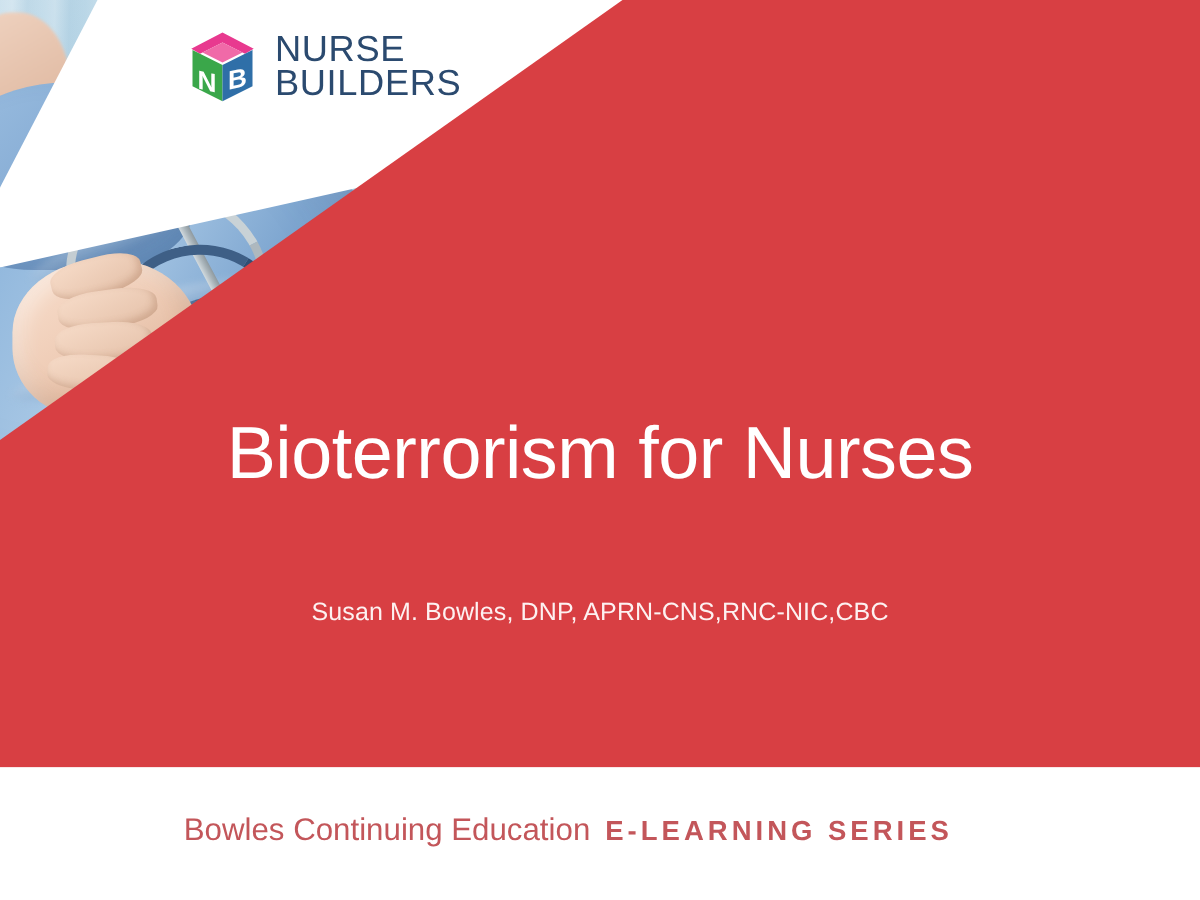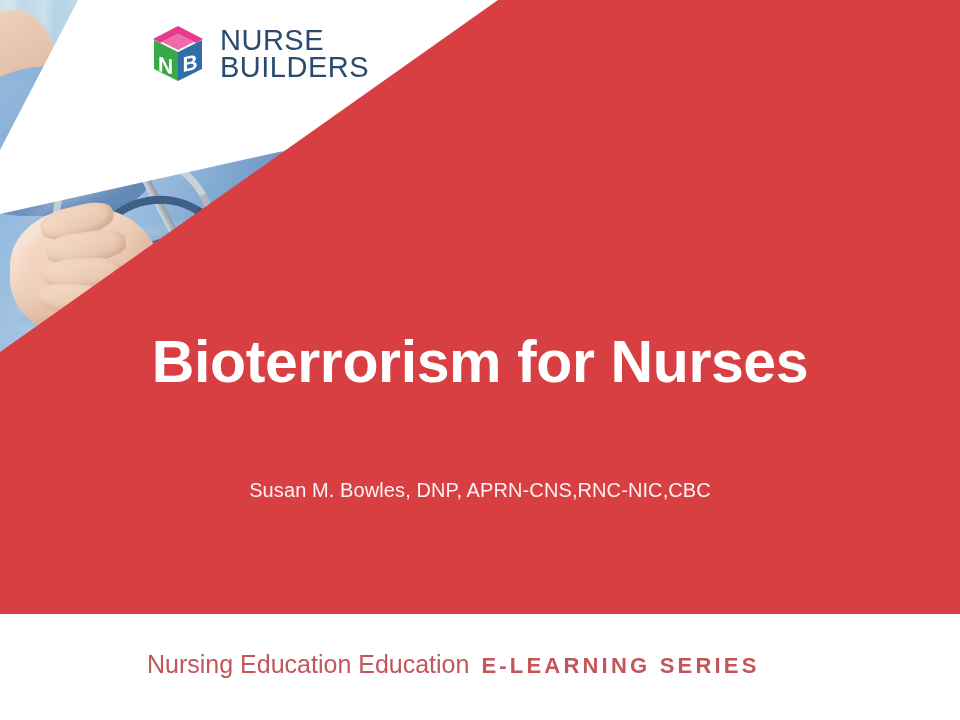--- a/index.html
+++ b/index.html
@@ -244,21 +244,21 @@
 
   
   .title {
     position: absolute;
     left: 0;
     top: 332px;
     width: 960px;
     text-align: center;
     z-index: 4;
     font-size: 59px;
-    font-weight: 700;
+    font-weight: 400;
     color: #ffffff;
     letter-spacing: -0.4px;
     line-height: 1.05;
   }
   .subtitle {
     position: absolute;
     left: 0;
     top: 479px;
     width: 960px;
     text-align: center;
@@ -343,16 +343,16 @@
       <span class="logo-line">Nurse</span>
       <span class="logo-line">Builders</span>
     </div>
   </div>
 
   <div class="title">Bioterrorism for Nurses</div>
 
   <div class="subtitle">Susan M. Bowles, DNP, APRN-CNS,RNC-NIC,CBC</div>
 
   <div class="footer">
-    <span class="footer-normal">Nursing Education Education</span><span class="footer-bold">E-LEARNING SERIES</span>
+    <span class="footer-normal">Bowles Continuing Education</span><span class="footer-bold">E-LEARNING SERIES</span>
   </div>
 
 </div>
 
 </body></html>

